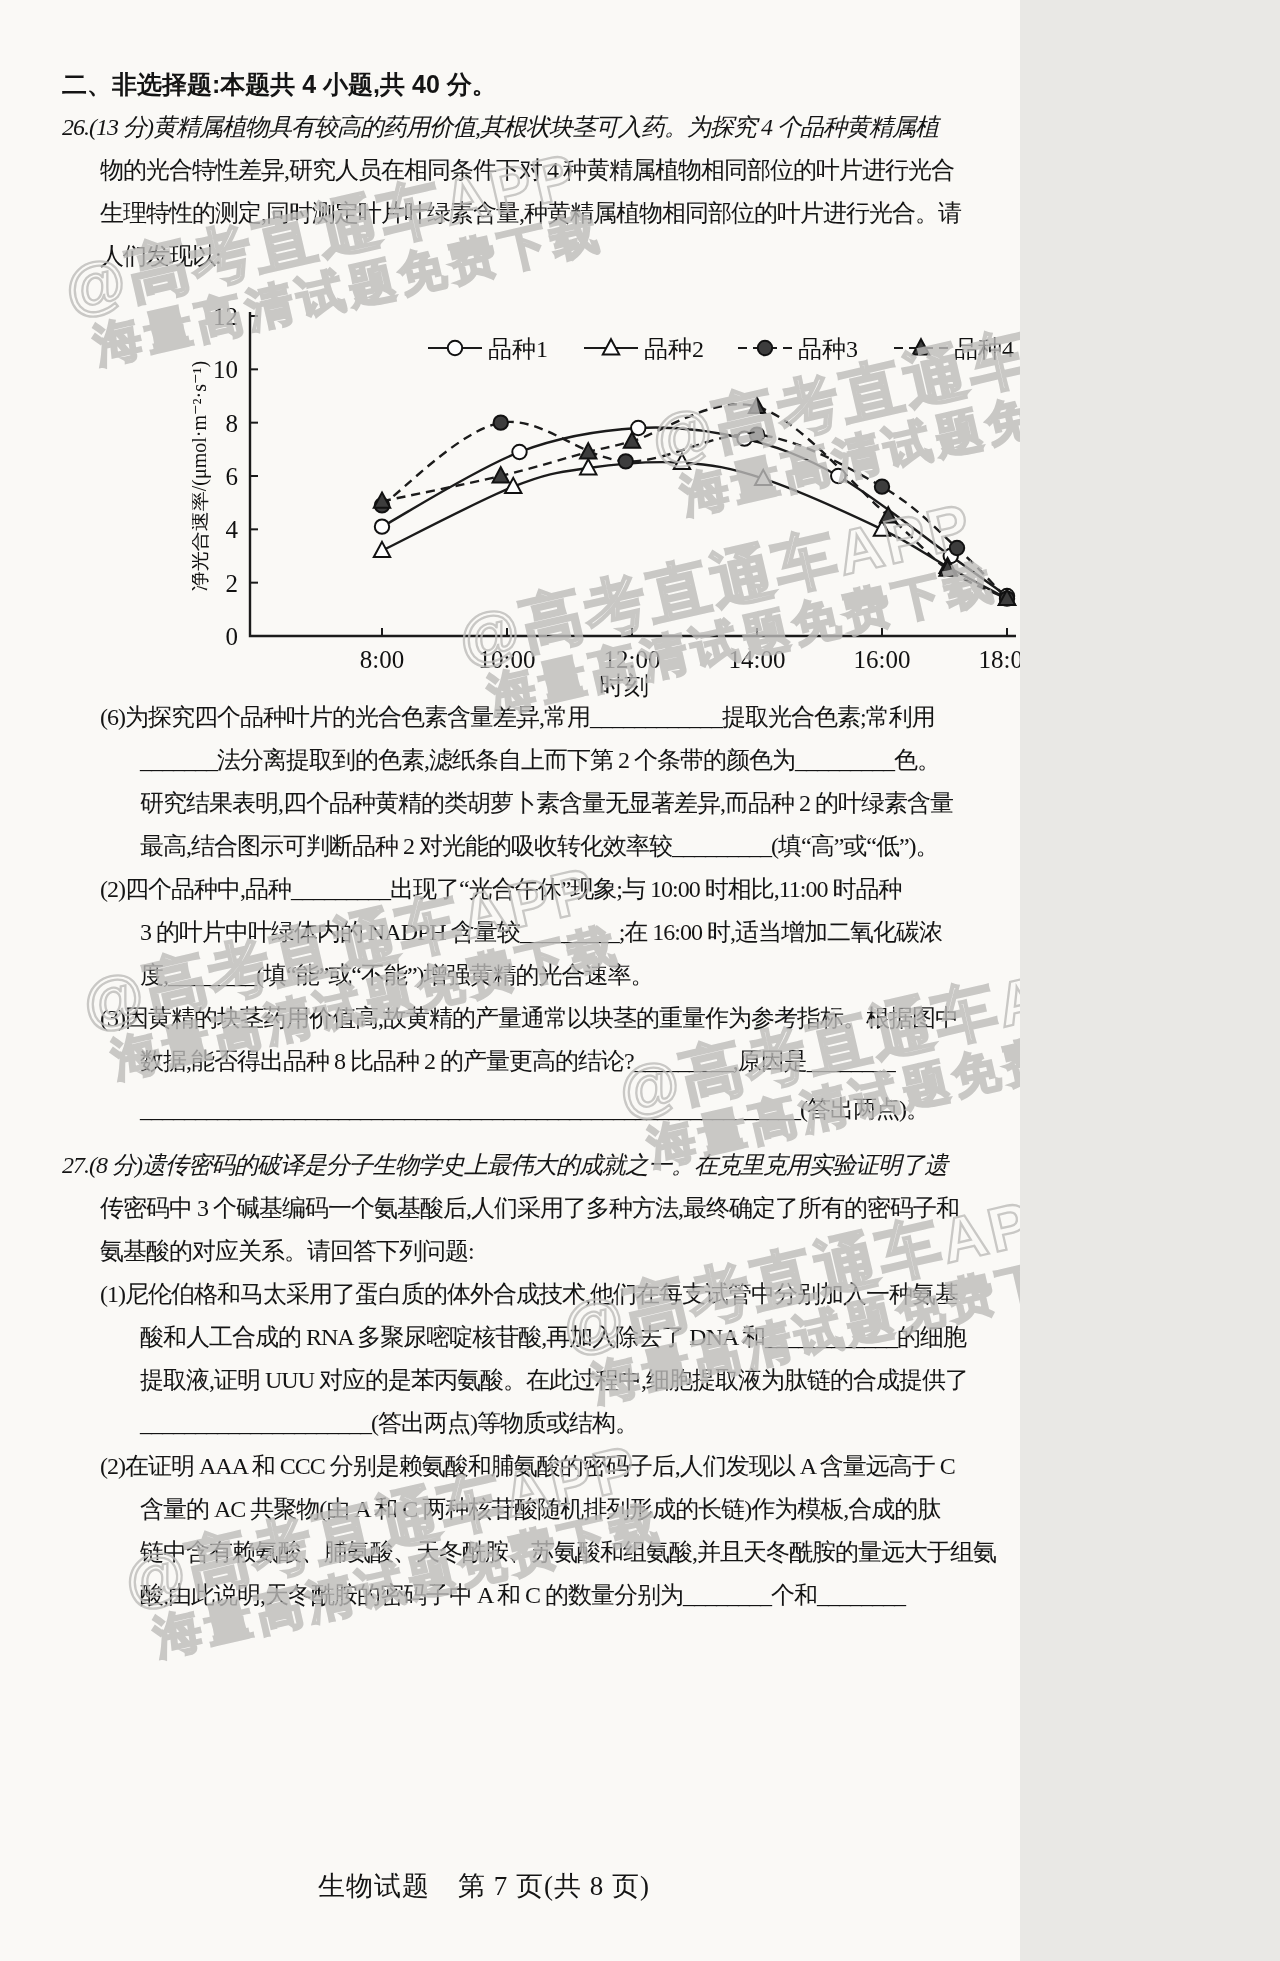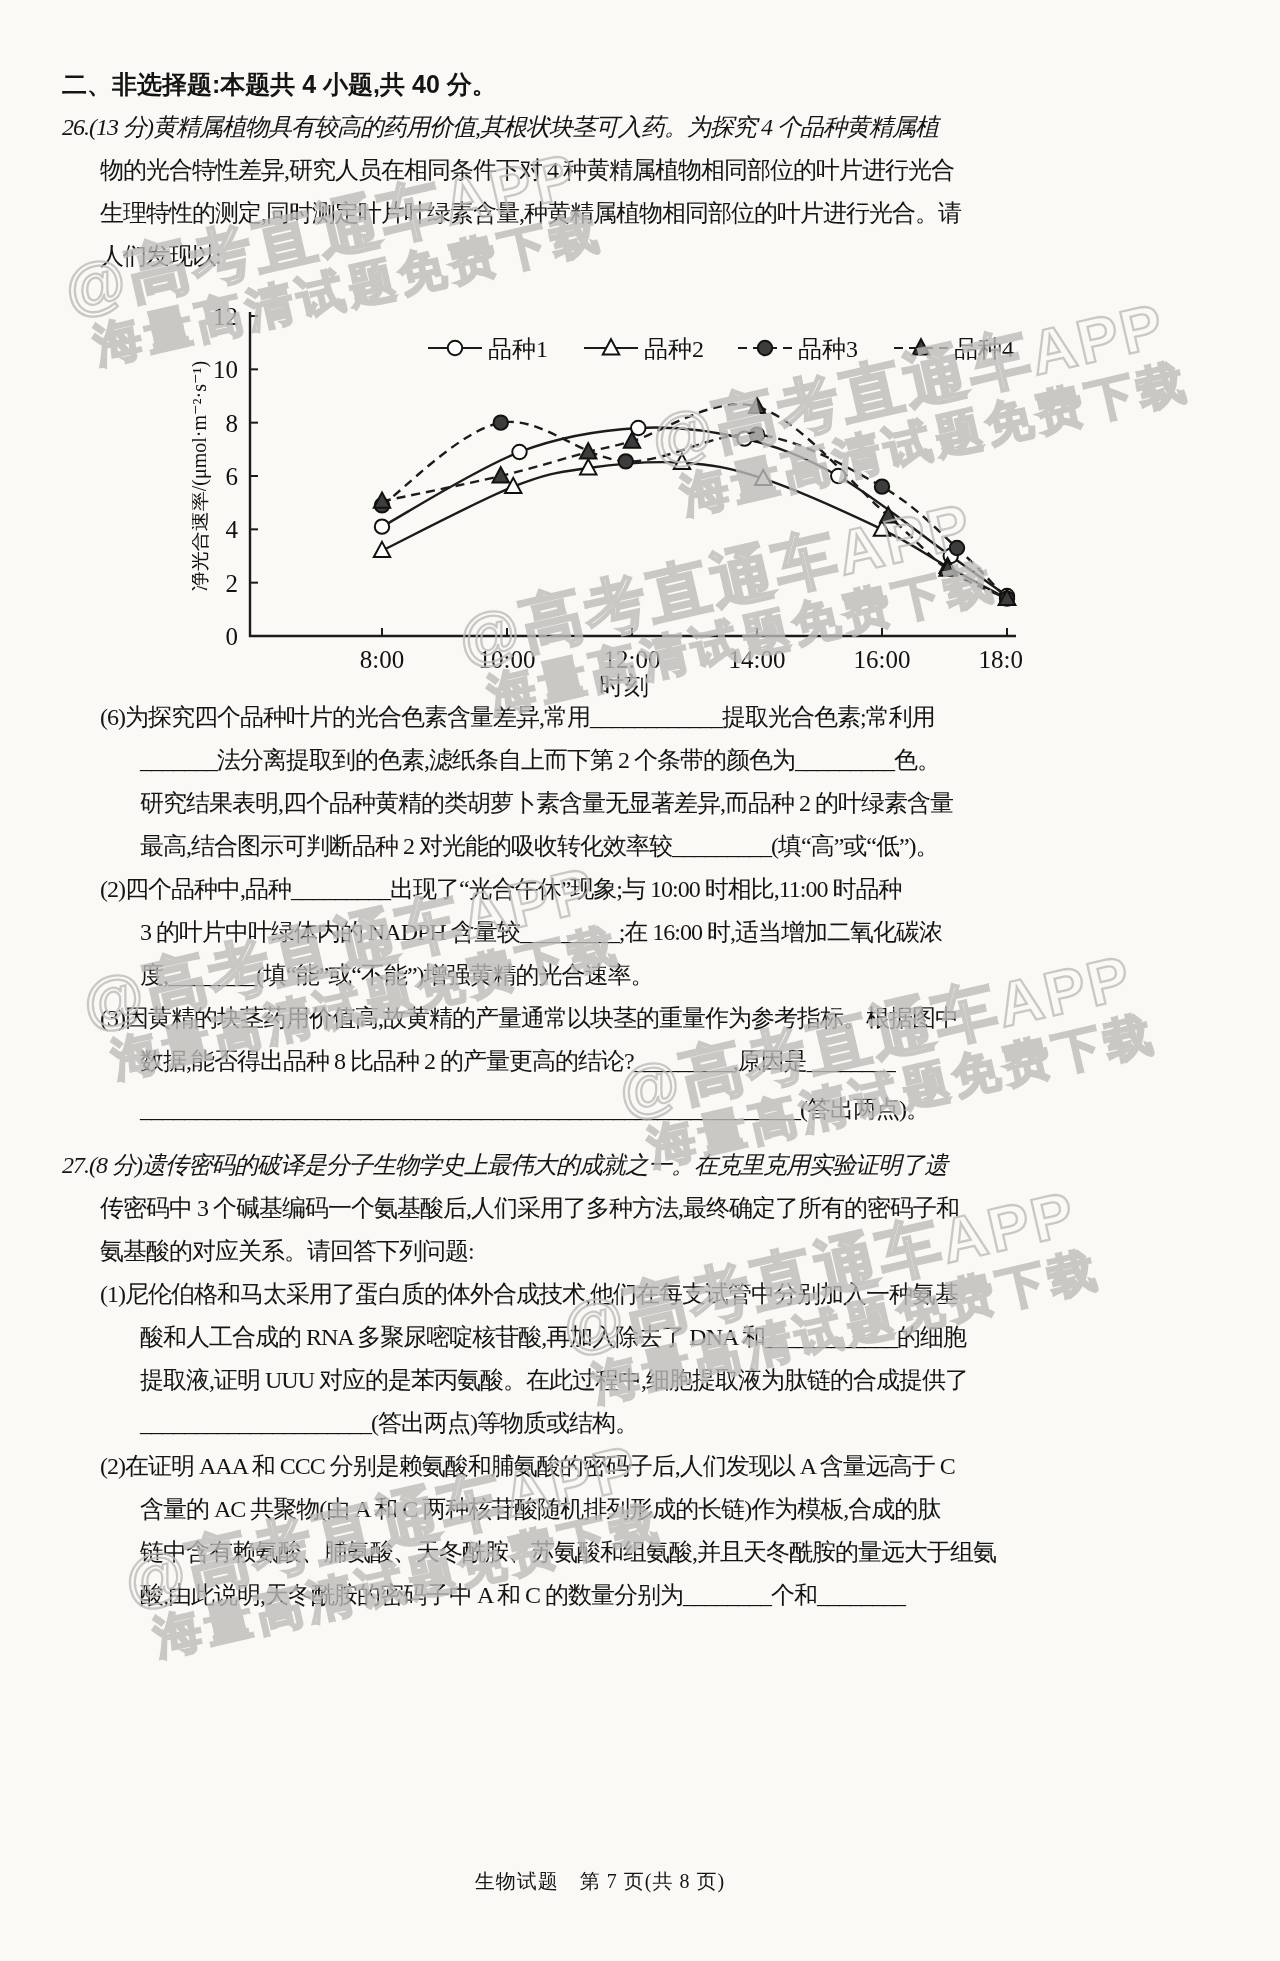--- a/index.html
+++ b/index.html
@@ -1,28 +1,28 @@
 <!DOCTYPE html>
 <html><head>
 <meta charset="utf-8">
 <style>
   html,body{margin:0;padding:0;}
   body{width:1280px;height:1961px;overflow:hidden;background:#e9e8e5;}
-  .page{position:relative;width:1280px;height:1961px;background:#faf9f6;overflow:hidden;
+  .page{position:relative;width:1020px;height:1961px;background:#faf9f6;overflow:hidden;
         font-family:"Liberation Serif","DejaVu Serif",serif;color:#141414;}
   .line{position:absolute;white-space:nowrap;font-size:24px;line-height:34px;letter-spacing:-1px;}
   .ind0{left:62px;font-style:italic;}
   .ind1{left:100px;text-align:center;}
   .ind2{left:140px;}
   .section-header{position:absolute;left:62px;top:68px;font-family:"Liberation Sans","DejaVu Sans",sans-serif;
         font-weight:bold;font-size:25px;letter-spacing:0;}
   #chart-wrap{position:absolute;left:192px;top:296px;width:830px;height:402px;}
   svg{font-family:"Liberation Serif","DejaVu Serif",serif;}
-  .footer{position:absolute;left:330px;top:1868px;width:540px;text-align:center;
-        font-size:20px;letter-spacing:1px;}
+  .footer{position:absolute;left:318px;top:1868px;width:540px;
+        font-size:27px;letter-spacing:1px;}
   .wm{position:absolute;transform:rotate(-13deg);transform-origin:0 0;pointer-events:none;z-index:6;opacity:.8;}
   .wm div{color:transparent;-webkit-text-stroke:2.3px #bdbcba;
         font-family:"Liberation Sans","DejaVu Sans",sans-serif;font-weight:bold;
         white-space:nowrap;line-height:1.12;}
   .wm .l1{font-size:62px;letter-spacing:3px;}
   .wm .l2{font-size:47px;letter-spacing:5px;margin-left:16px;}
 </style>
 </head>
 <body>
 

